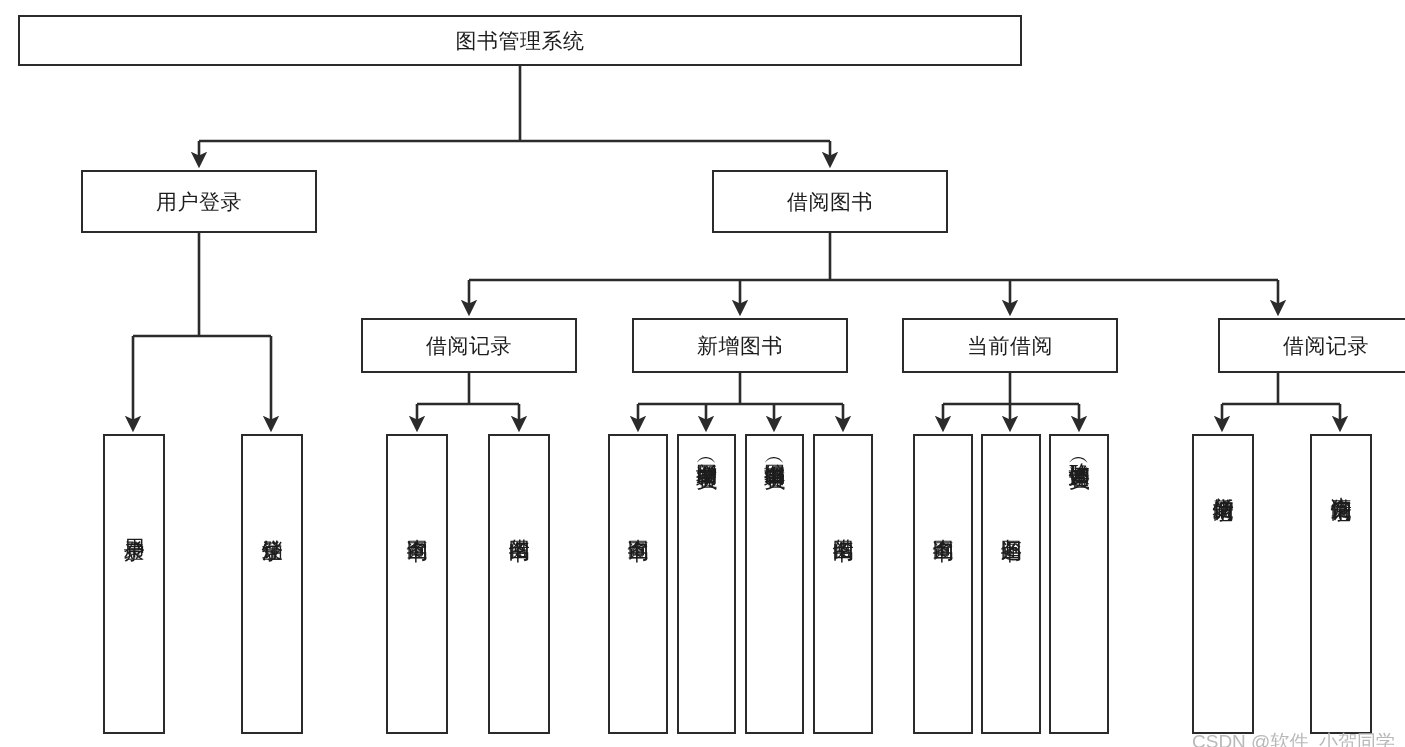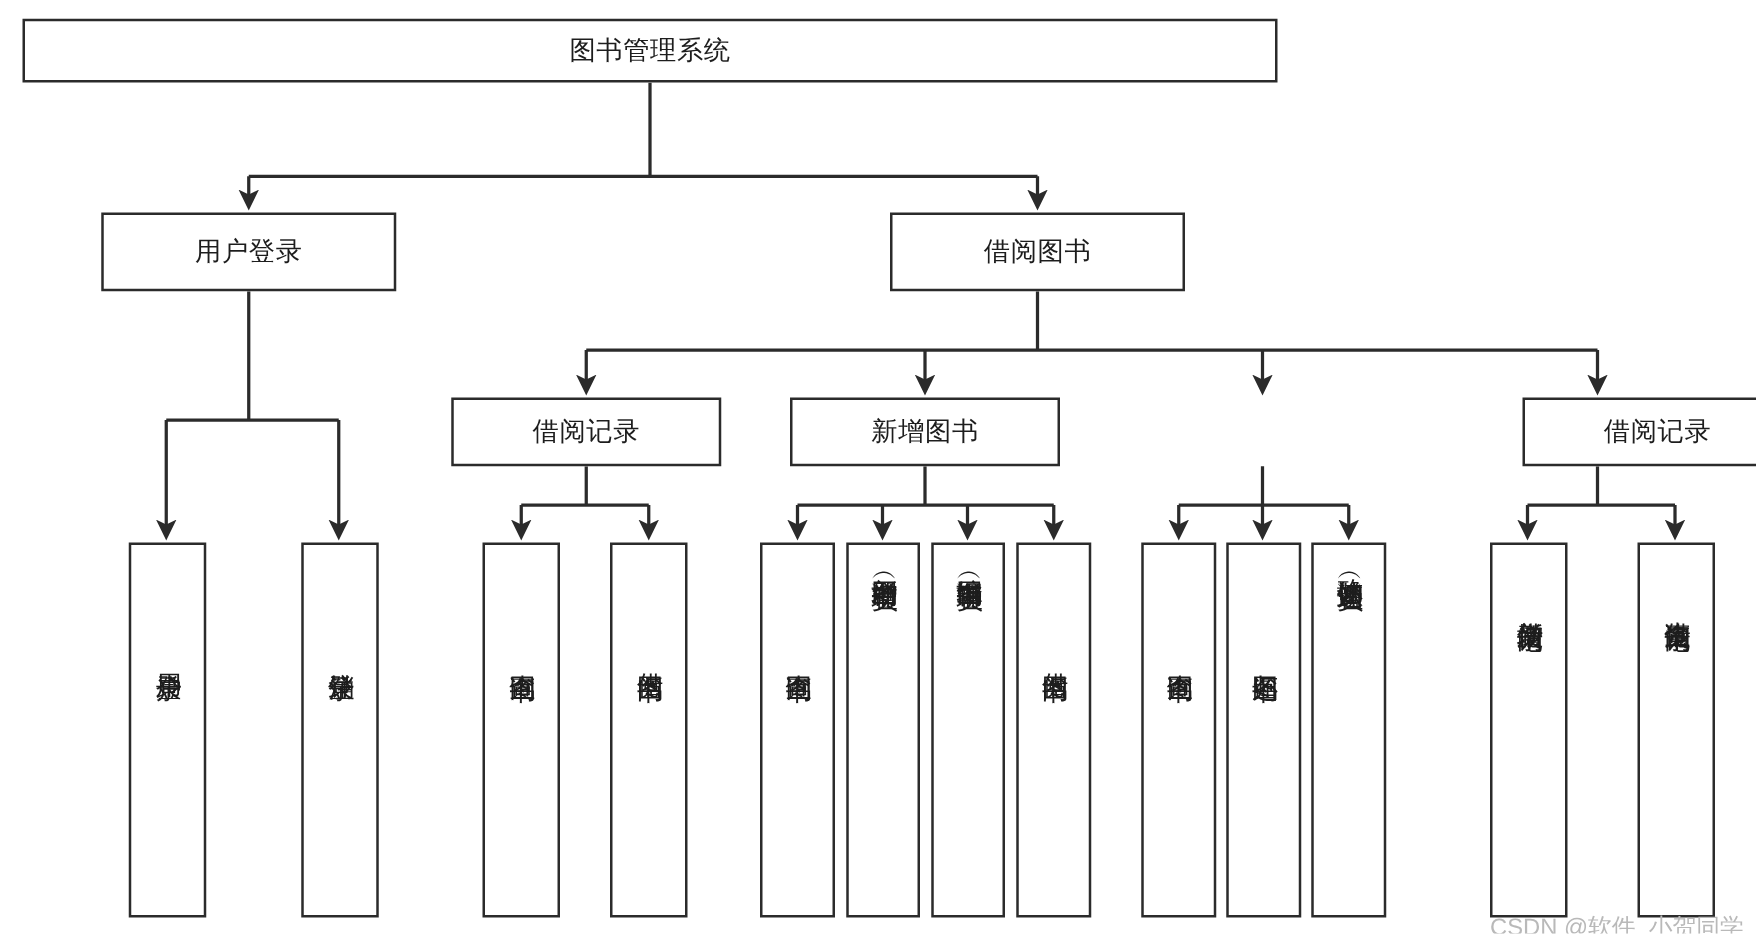--- a/index.html
+++ b/index.html
@@ -136,20 +136,23 @@
   <div class="node horiz" style="left:712px; top:170px; width:236px; height:63px;">
     <span class="node-label">借阅图书</span>
   </div>
 
   <div class="node horiz" style="left:361px; top:318px; width:216px; height:55px;">
     <span class="node-label">借阅记录</span>
   </div>
   <div class="node horiz" style="left:632px; top:318px; width:216px; height:55px;">
     <span class="node-label">新增图书</span>
   </div>
+  <div class="node horiz" style="left:902px; top:318px; width:216px; height:55px;">
+    <span class="node-label">当前借阅</span>
+  </div>
   <div class="node horiz" style="left:1170px; top:318px; width:216px; height:55px;margin-left:48px;">
     <span class="node-label">借阅记录</span>
   </div>
 
   <div class="node vert" style="left:103px; top:434px; width:62px; height:300px; padding-top:86px;">
     <span class="node-label">用户登录</span>
   </div>
   <div class="node vert" style="left:241px; top:434px; width:62px; height:300px; padding-top:86px;">
     <span class="node-label">注销登录</span>
   </div>

